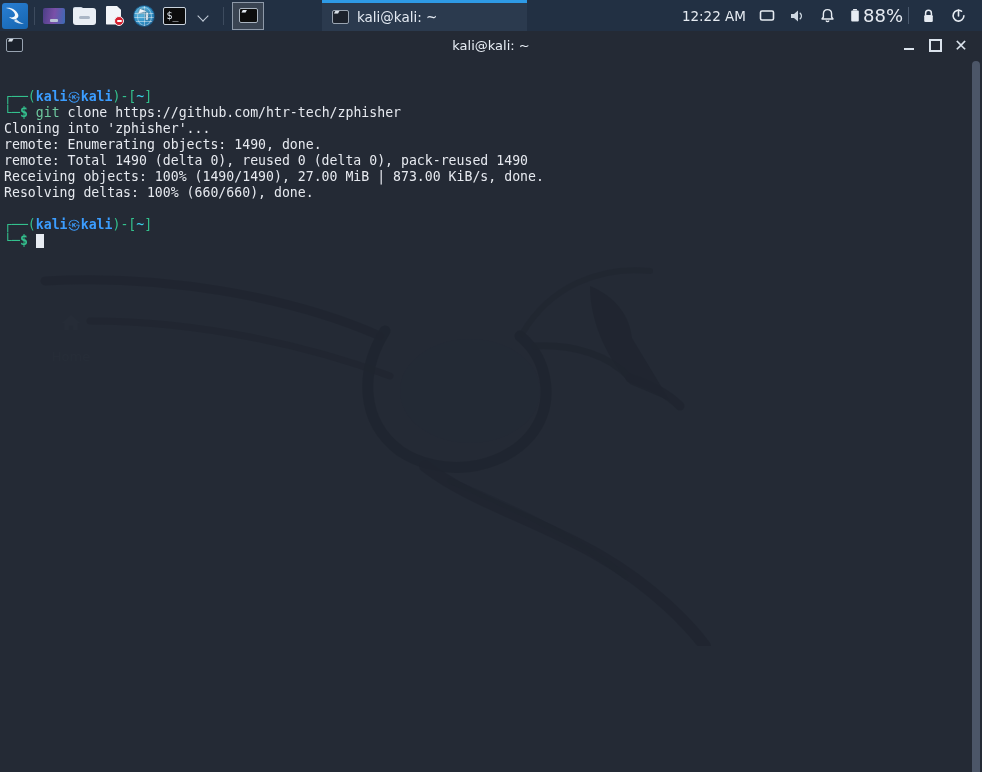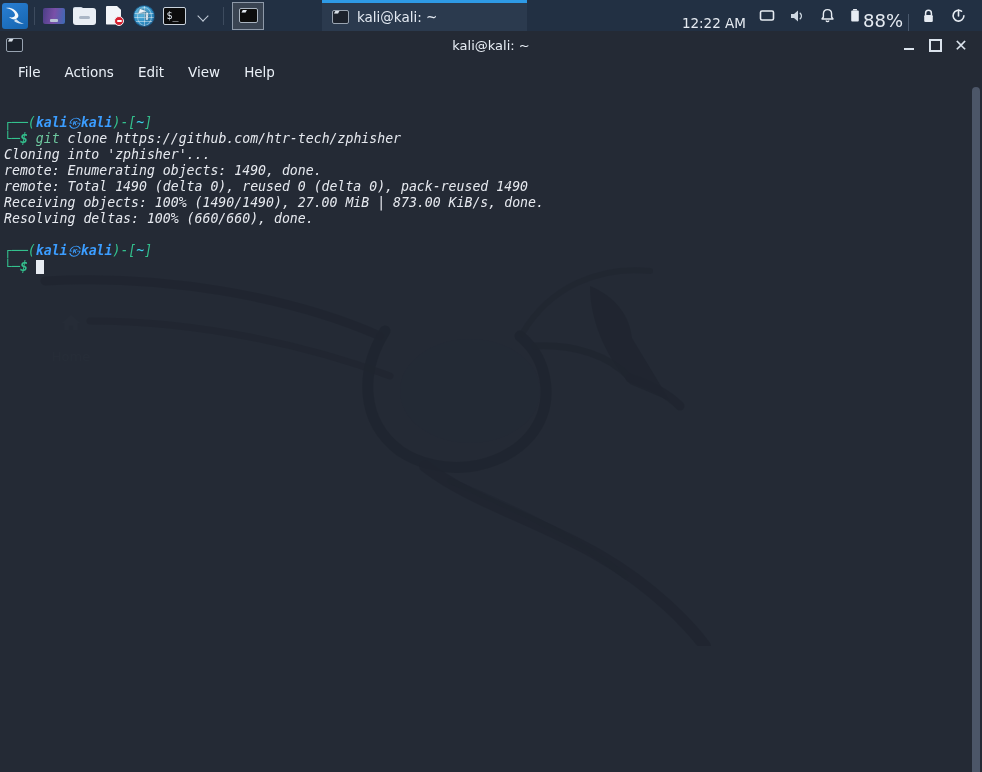--- a/index.html
+++ b/index.html
@@ -154,21 +154,21 @@
     border:1px solid #9aa5b2; border-radius:2px; position:relative; flex:none;
   }
   .taskbtn .tb-ico::after{
     content:"▰"; position:absolute; left:1px; top:-3px; font-size:7px; color:#dbe2ea;
   }
   .taskbtn .tb-label {
     font-size:13.5px; color:#e4eaf2; white-space:nowrap;
   }
 
   .panel-right {
-    margin-left:auto; display:flex; align-items:flex-end;
+    margin-left:auto; display:flex; align-items:center;
     gap:0px; padding-right:8px; height:31px;
   }
   .tray-item {
     display:flex; align-items:center; justify-content:center;
     height:31px; padding:0 7px;
   }
   #clock { font-size:13.5px; color:#e6ebf2; padding:0 6px 0 0; }
   .tray-sep { width:1px; height:17px; background:#49586c; margin:0 5px; }
   #battery-pct { font-size:18px; color:#e6ebf2; padding-left:2px; }
 
@@ -235,21 +235,21 @@
 
   #menubar {
     height:26px; display:flex; align-items:center;
     padding-left:8px; gap:4px; flex:none;
   }
   .menu-item {
     padding:3px 10px; font-size:13.5px; color:#eaf0f7;
   }
 
   #term-wrap {
-    flex:1; position:relative; overflow:hidden;font-style:italic;
+    flex:1; position:relative; overflow:hidden;
   }
   #term-body {
     position:absolute; inset:0;
     padding:14px 0 0 4px;
     font-family:"DejaVu Sans Mono", "Liberation Mono", monospace;
     font-size:13.2px;
     line-height:16.05px;
     color:#e6e9ef;
     white-space:pre;
     letter-spacing:0px;
@@ -427,27 +427,20 @@
   <div id="titlebar">
     <div class="tb-icon"></div>
     <div id="win-title">kali@kali: ~</div>
     <div id="win-controls">
       <div class="wc wc-min"></div>
       <div class="wc wc-max"></div>
       <div class="wc wc-close">✕</div>
     </div>
   </div>
 
-  <div id="menubar">
-    <div class="menu-item">File</div>
-    <div class="menu-item">Actions</div>
-    <div class="menu-item">Edit</div>
-    <div class="menu-item">View</div>
-    <div class="menu-item">Help</div>
-  </div>
 
   <div id="term-wrap">
     <div id="term-body">
 <span><span class="blk">┌──(</span><span class="nameb">kali</span><span class="at">㉿</span><span class="nameb">kali</span><span class="paren">)-[</span><span class="tilde">~</span><span class="brk">]</span></span>
 <span><span class="blk">└─</span><span class="dollar">$</span> <span class="cmdkw">git</span><span class="plain"> clone https://github.com/htr-tech/zphisher</span></span>
 <span class="plain">Cloning into 'zphisher'...</span>
 <span class="plain">remote: Enumerating objects: 1490, done.</span>
 <span class="plain">remote: Total 1490 (delta 0), reused 0 (delta 0), pack-reused 1490</span>
 <span class="plain">Receiving objects: 100% (1490/1490), 27.00 MiB | 873.00 KiB/s, done.</span>
 <span class="plain">Resolving deltas: 100% (660/660), done.</span>

